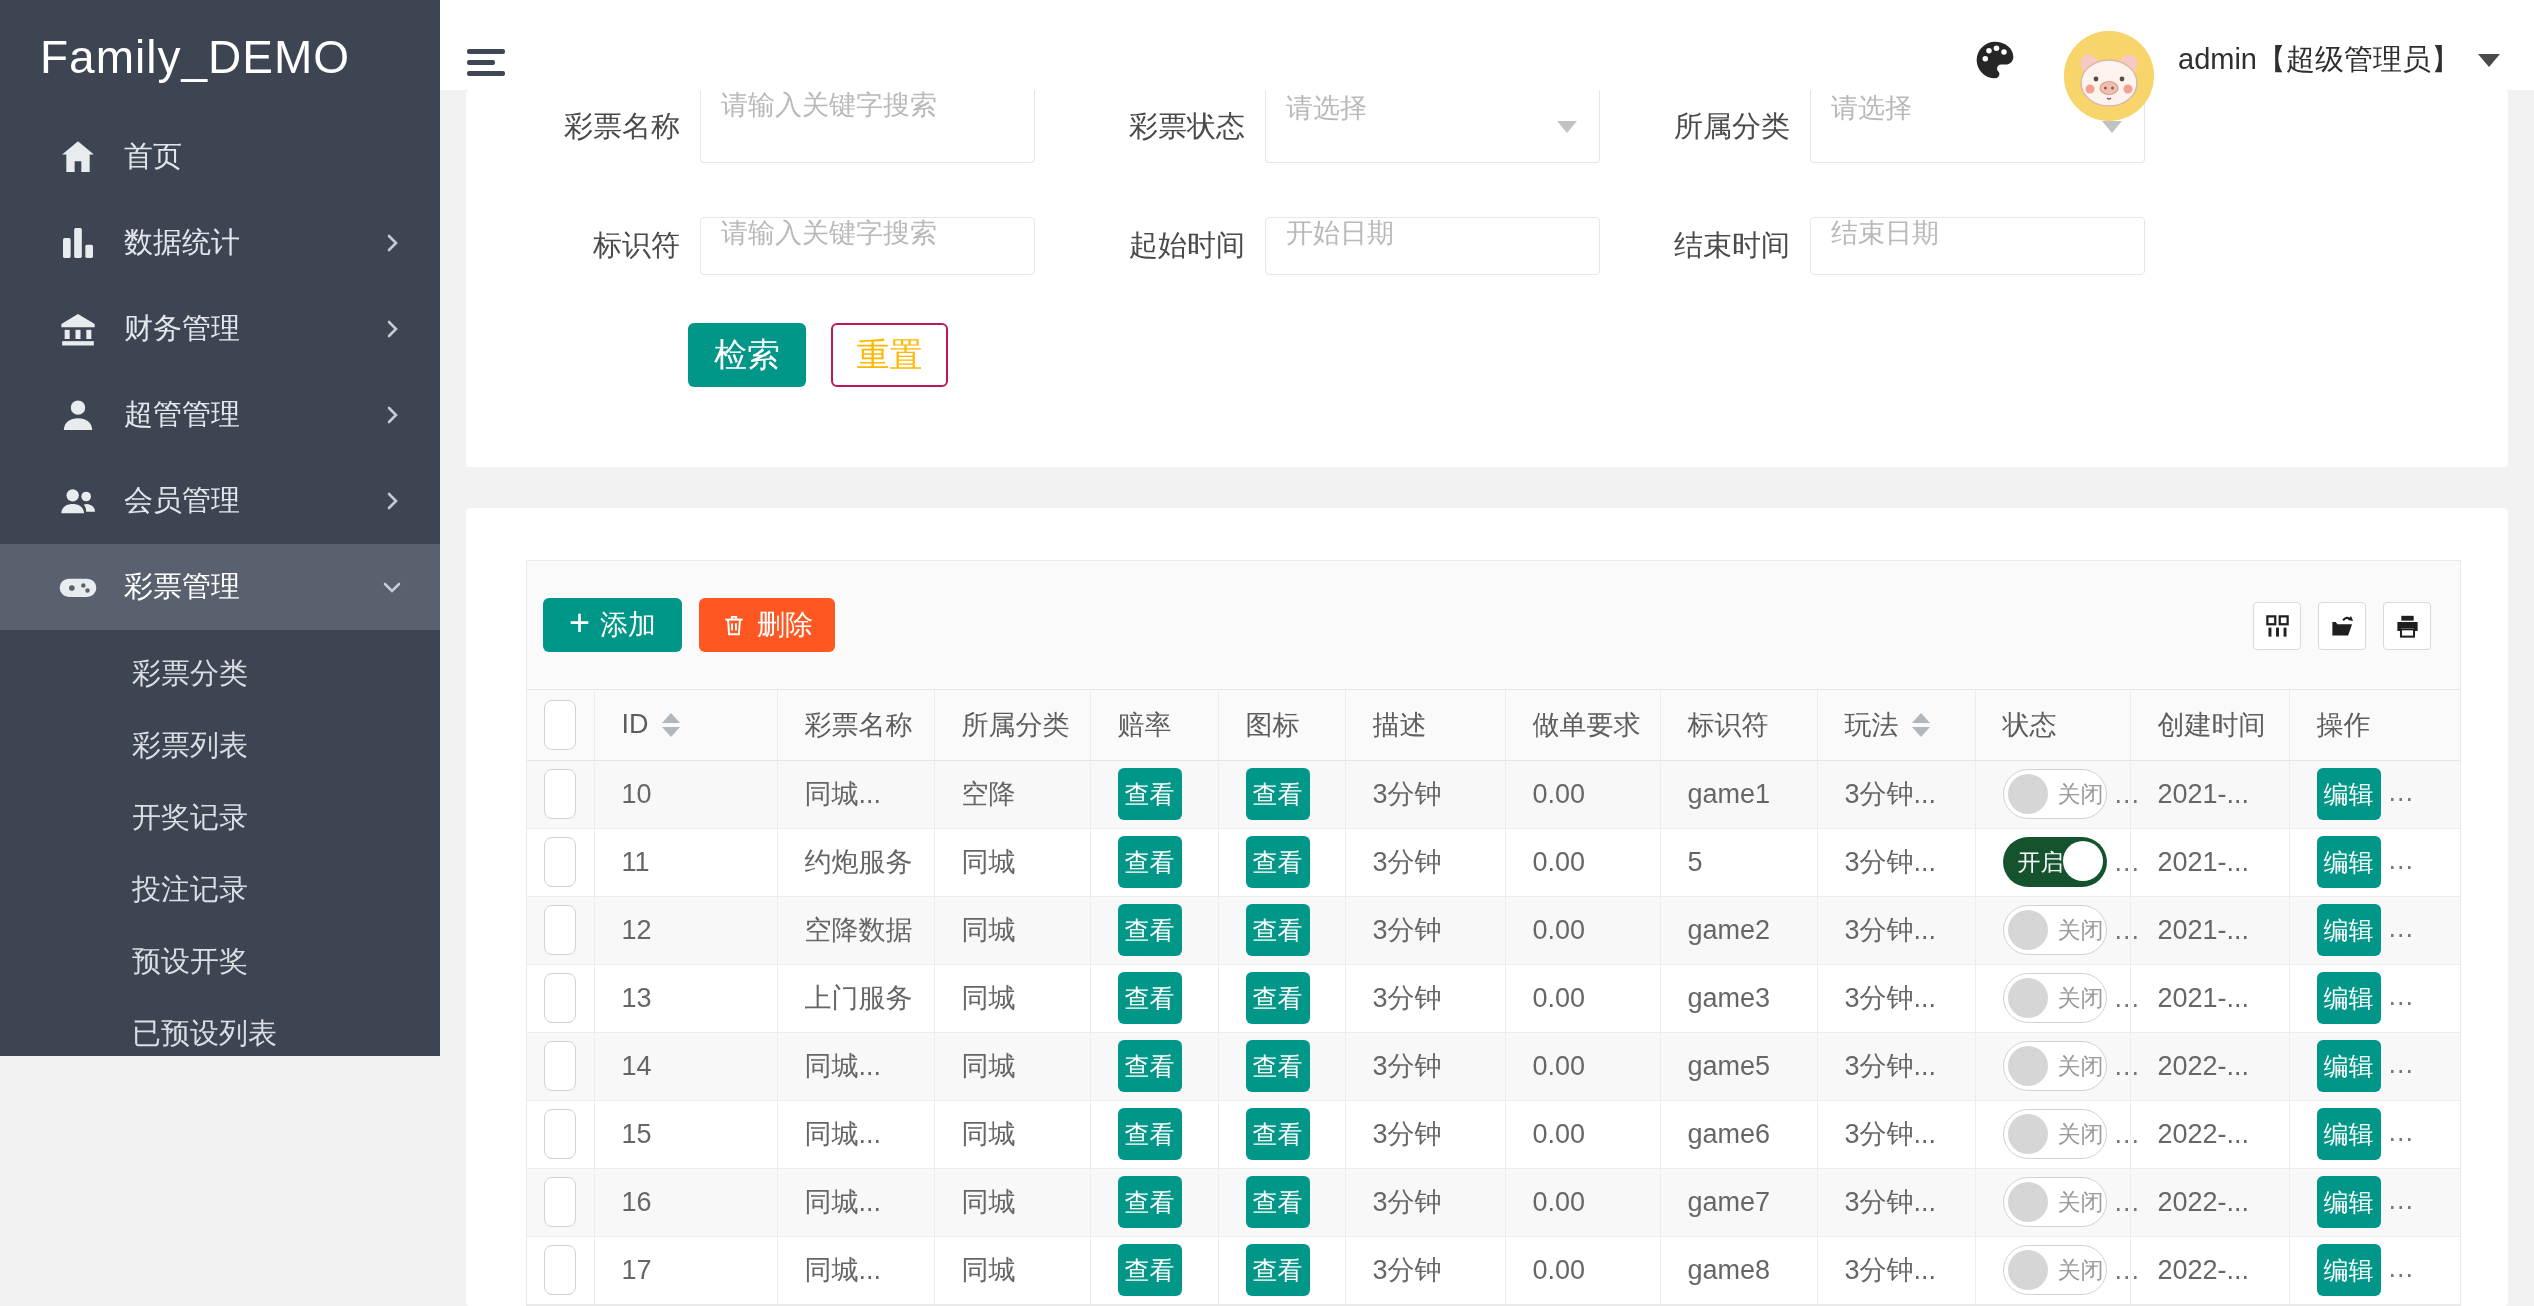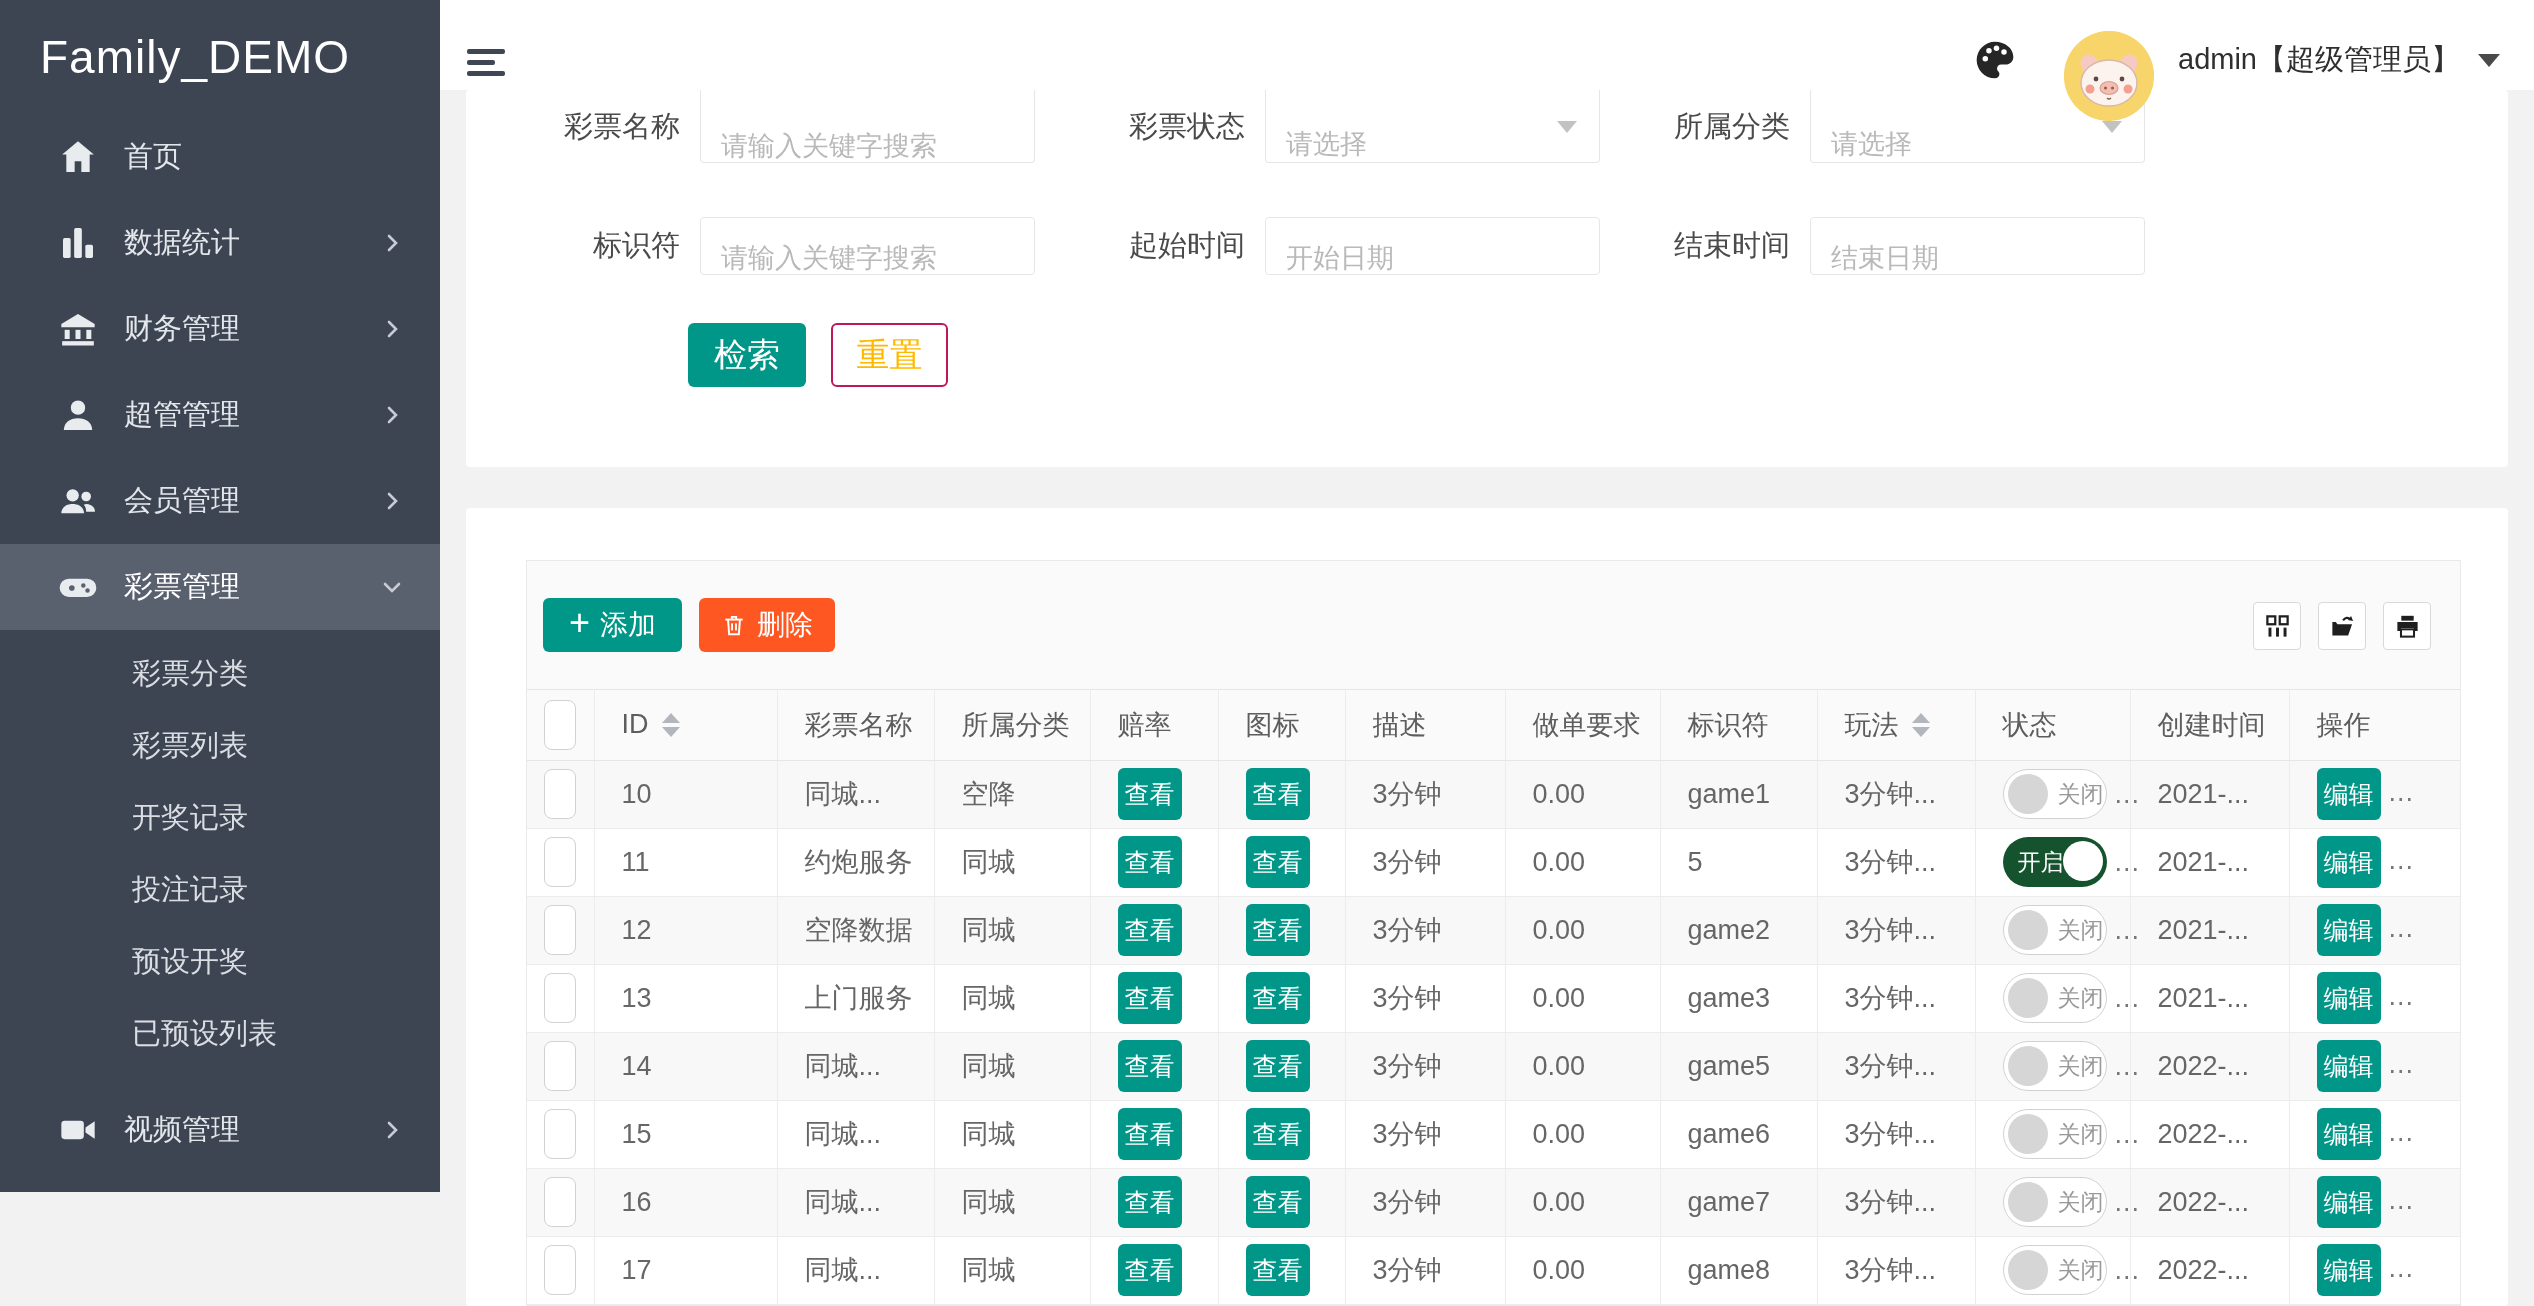--- a/index.html
+++ b/index.html
@@ -1,21 +1,21 @@
 <!DOCTYPE html>
 <html><head>
 <meta charset="utf-8">
 <style>
   * { margin:0; padding:0; box-sizing:border-box; }
   html,body { background:#e9e9e9; }
   body { font-family:"Liberation Sans","DejaVu Sans",sans-serif; }
   #app { position:relative; width:2534px; height:1306px; overflow:hidden; background:#f2f2f2; }
 
   
-  .sidebar { position:absolute; left:0; top:0; width:440px; height:1192px; background:#3d4553; overflow:hidden; z-index:5; }
+  .sidebar { position:absolute; left:0; top:0; width:440px; height:1056px; background:#3d4553; overflow:hidden; z-index:5; }
   .logo { padding:30px 0 0 40px; font-size:46px; color:#ffffff; letter-spacing:1px; white-space:nowrap; }
   .menu { margin-top:30px; }
   .m-item { height:86px; display:flex; align-items:center; padding:0 36px 0 57px; font-size:29px; color:#e3e6ea; cursor:pointer; }
   .m-item .mi { width:42px; height:42px; margin-right:25px; display:flex; align-items:center; justify-content:center; flex:none; color:#e9ecef; }
   .m-item .lbl { flex:1; white-space:nowrap; }
   .m-item .chev { margin-left:auto; color:#c7ccd4; display:flex; }
   .m-item .chev.down svg { transform:rotate(90deg); }
   .m-item.active { background:#59616e; color:#ffffff; }
   .sub { margin-top:7px; }
   .s-item { height:72px; line-height:72px; padding-left:132px; font-size:29px; color:#dadde2; cursor:pointer; white-space:nowrap; }
@@ -37,21 +37,21 @@
   .search-card { left:466px; top:90px; width:2042px; height:377px; overflow:hidden; }
   .table-card { left:466px; top:508px; width:2042px; height:798px; overflow:hidden; }
 
   
   .form-row { display:flex; align-items:center; }
   .row1 { height:73px; }
   .row2 { margin-top:54px; height:58px; }
   .fg { display:flex; align-items:center; height:100%; }
   .flabel { font-size:29px; color:#4a4a4a; text-align:right; white-space:nowrap; }
   .lab1 { width:214px; } .lab2 { width:210px; } .lab3 { width:190px; }
-  .fctrl { width:335px; height:58px; border:1px solid #e6e6e6; border-radius:4px; margin-left:20px; background:#fff; position:relative; display:flex; align-items:flex-end; padding:0 20px; }
+  .fctrl { width:335px; height:58px; border:1px solid #e6e6e6; border-radius:4px; margin-left:20px; background:#fff; position:relative; display:flex; align-items:flex-start; padding:0 20px; }
   .row1 .fctrl { height:100%; border-top:none; border-radius:0 0 4px 4px; }
   .fctrl input { border:none; outline:none; width:100%; font-size:27px; color:#666; background:transparent; font-family:inherit; }
   .fctrl input::placeholder { color:#b9b9b9; }
   .sel-text { font-size:27px; color:#b9b9b9; }
   .sel-caret { position:absolute; right:22px; top:50%; margin-top:-5px; width:0; height:0; border-left:10px solid transparent; border-right:10px solid transparent; border-top:12px solid #c2c2c2; }
   .btn-row { margin-top:48px; margin-left:222px; display:flex; }
   .btn { font-family:inherit; cursor:pointer; border:none; border-radius:6px; font-size:33px; }
   .btn-search { width:118px; height:64px; background:#009688; color:#fff; }
   .btn-reset { width:117px; height:64px; background:#fff; border:2px solid #be185d; color:#ffb800; margin-left:25px; }
 

